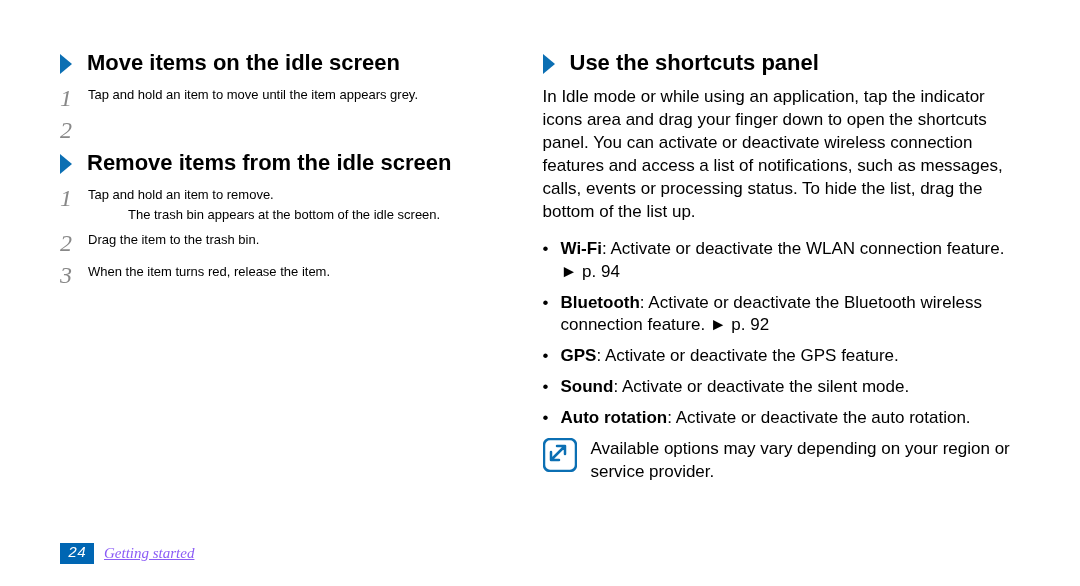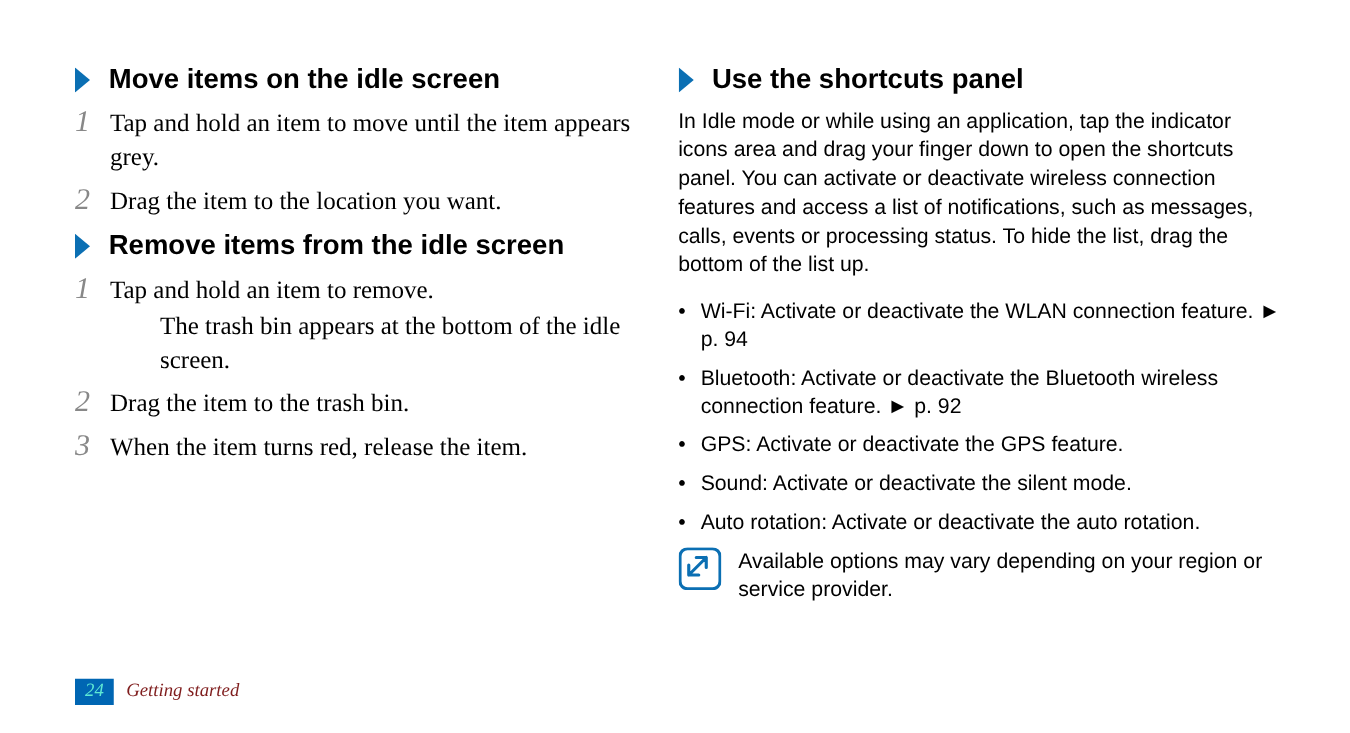--- a/index.html
+++ b/index.html
@@ -61,23 +61,22 @@
       font-style: italic;
       font-size: 24px;
       color: #888;
       width: 28px;
       flex-shrink: 0;
       text-align: left;
       line-height: 1;
       padding-top: 0;
     }
     .item-text {
-      font-size: 20px;
-      line-height: 1.35;
-      font-family: Liberation Serif, serif;
+      font-size: 13px;
+      line-height: 1.35;
     }
     .item-text .sub {
       display: block;
       margin-top: 2px;
       margin-left: 40px;
     }
     .para {
       font-size: 17px;
       line-height: 1.35;
       margin-bottom: 14px;
@@ -90,21 +89,21 @@
       font-size: 17px;
       line-height: 1.35;
       margin-bottom: 8px;
       display: flex;
     }
     .bullet-dot {
       width: 18px;
       flex-shrink: 0;
     }
     .bullet-text strong {
-      font-weight: normal;
+      font-weight: bold;
       text-align: center;
     }
     .note-row {
       display: flex;
       align-items: flex-start;
       gap: 14px;
       margin-top: 6px;
     }
     .note-icon {
       width: 34px;
@@ -118,31 +117,32 @@
     .footer {
       position: absolute;
       bottom: 22px;
       left: 60px;
       display: flex;
       align-items: center;
       gap: 10px;
     }
     .page-badge {
       background: #0066b3;
-      color: #5eead4;
+      color: #ffffff;
       font-size: 15px;
       font-style: italic;
-      font-family: Liberation Serif, serif;
+      font-family: Liberation Mono, monospace;
       padding: 2px 8px;
     }
     .footer-text {
       font-style: italic;
       font-size: 15px;
-      color: #7f1d1d;
+      color: #8b5cf6;
       font-family: Georgia, serif;
+      text-decoration: underline;
     }
   </style>
 </head>
 <body>
 
 <div class="columns">
   <div class="col">
 
     <div class="section-heading">
       <span class="chevron">
@@ -152,21 +152,20 @@
       </span>
       <span>Move items on the idle screen</span>
     </div>
     <ol class="numbered-list">
       <li class="numbered-item">
         <span class="item-number">1</span>
         <span class="item-text">Tap and hold an item to move until the item appears grey.</span>
       </li>
       <li class="numbered-item">
         <span class="item-number">2</span>
-        <span class="item-text">Drag the item to the location you want.</span>
       </li>
     </ol>
 
     <div class="section-heading pad-top">
       <span class="chevron">
         <svg viewBox="0 0 15 20">
             <polygon points="0,0 12,10 0,20" fill="#0b6fb3"></polygon>
           </svg>
       </span>
       <span>Remove items from the idle screen</span>

